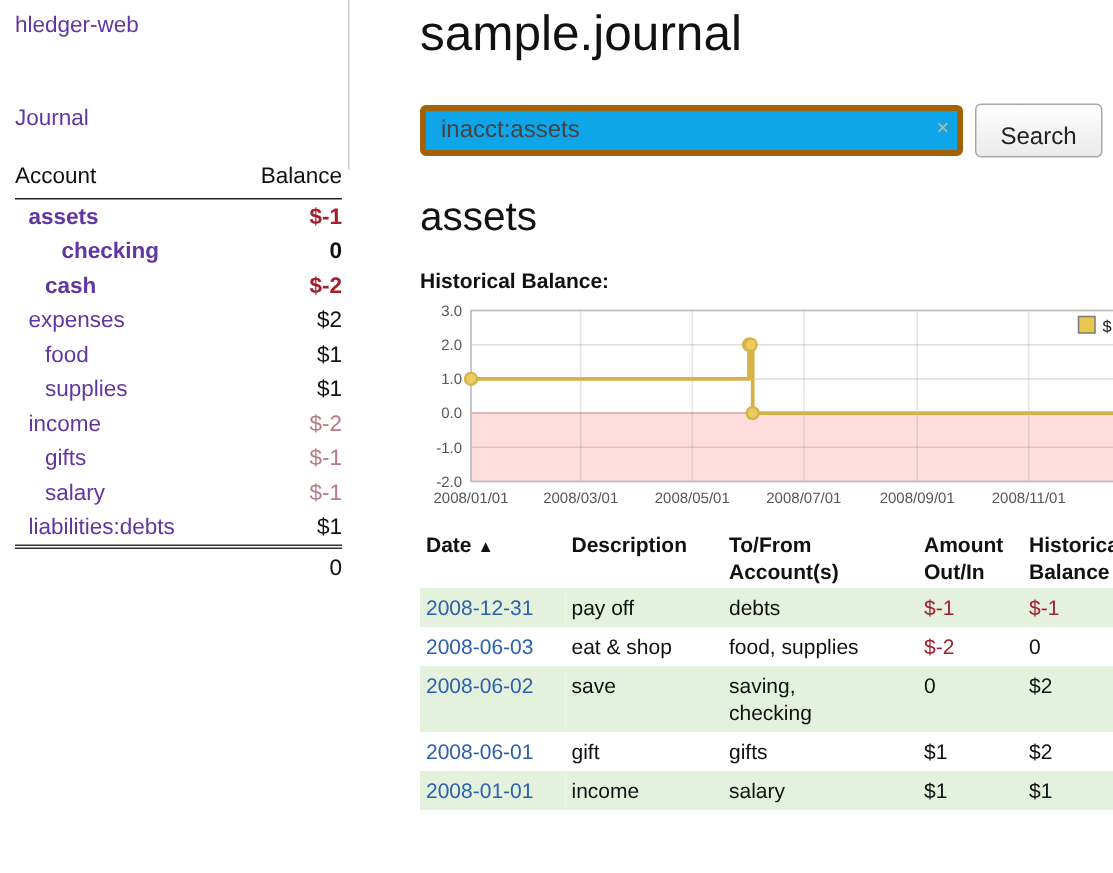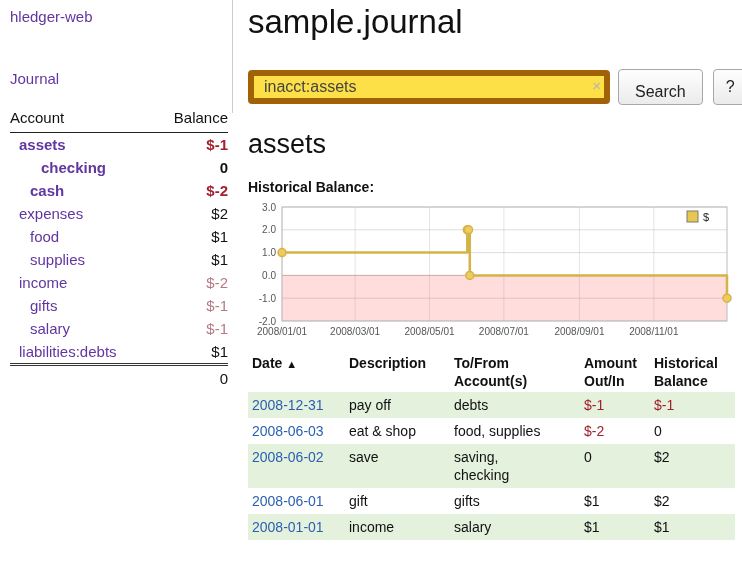--- a/index.html
+++ b/index.html
@@ -12,21 +12,21 @@
     --chart-marker:#eecb5e;
     --chart-pink:#ffdddd;
   }
   *{box-sizing:border-box;}
   html,body{margin:0;padding:0;background:#fff;}
   body{
     width:742px;height:582px;overflow:hidden;
     font-family:"Liberation Sans","DejaVu Sans",sans-serif;
     color:#111;font-size:14px;
   }
-  .app{display:flex;height:100%;}
+  .app{display:flex;height:100%;gap:32px;}
 
   
   .sidebar{flex:0 0 233px;width:233px;padding:8px 4px 0 10px;position:relative;}
   .sidebar::after{content:"";position:absolute;right:0;top:0;height:113px;border-right:1px solid #ccc;}
   .brand{color:var(--purple);text-decoration:none;font-size:15px;display:inline-block;}
   .nav-journal{display:block;margin-top:45px;color:var(--purple);text-decoration:none;font-size:15px;}
   table.accounts{width:218px;border-collapse:collapse;margin-top:20px;font-size:15px;}
   table.accounts th{font-weight:normal;text-align:left;padding:2px 0 6px 0;border-bottom:1px solid #222;}
   table.accounts th.balh{text-align:right;}
   table.accounts td{padding:3px 0;white-space:nowrap;}
@@ -35,22 +35,22 @@
   .neg{color:var(--negative);}
   .muted{color:var(--negative-muted);}
   .b{font-weight:bold;}
   tr.total td{border-top:3px double #333;padding-top:4px;}
 
   
   .main{flex:1;padding:0 5px 0 15px;}
   h1.page-title{font-size:33px;font-weight:normal;margin:2px 0 0 0;line-height:40px;}
   .searchbar{display:flex;align-items:center;margin-top:27px;}
   .search-wrap{position:relative;width:362px;}
-  input.search{width:362px;height:34px;border:6px solid #a16207;border-radius:4px;
-    padding:0 28px 0 10px;font-size:16px;color:#444;font-family:inherit;background:#fde047;}
+  input.search{width:362px;height:34px;border:4px solid #a16207;border-radius:4px;
+    padding:0 28px 0 10px;font-size:16px;color:#444;font-family:inherit;background:#0ea5e9;}
   .clear-x{position:absolute;right:9px;top:8px;color:#b4b4b4;font-size:15px;cursor:pointer;line-height:1;}
   .btn{height:36px;padding:13px 16px;font-size:16px;border:1px solid #a8a8a8;border-radius:4px;
     background:linear-gradient(#fefefe,#ebebeb);color:#222;font-family:inherit;cursor:pointer;}
   .search-btn{margin-left:8px;}
   .help-btn{margin-left:10px;padding:0 12px;text-decoration:none;display:inline-flex;align-items:center;}
   h2.acct-head{font-size:27px;font-weight:normal;margin:24px 0 0 0;}
   .chart-label{display:block;font-weight:bold;font-size:14px;margin-top:19px;}
   svg.chart{display:block;margin-top:6px;}
 
   table.register{border-collapse:collapse;margin-top:9px;font-size:14px;width:487px;table-layout:fixed;}

